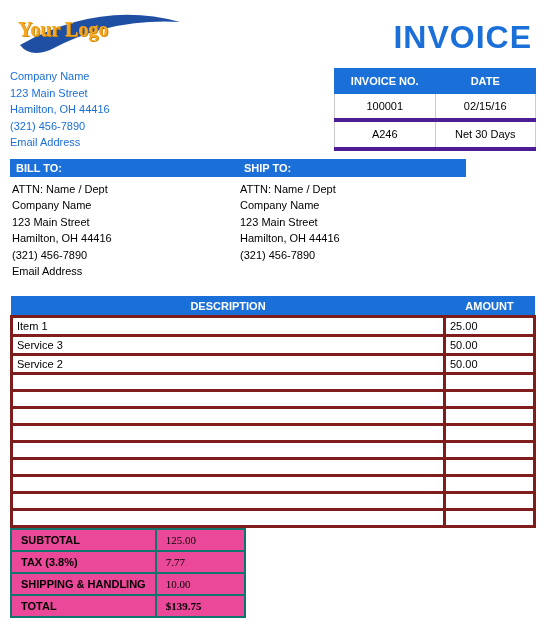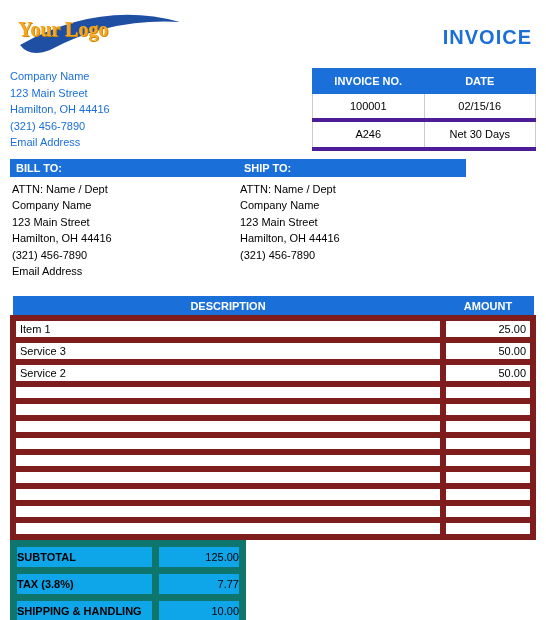--- a/index.html
+++ b/index.html
@@ -15,26 +15,26 @@
   .top-row { display: flex; justify-content: space-between; align-items: center; margin-bottom: 8px; }
   .logo-wrap { position: relative; width: 180px; height: 50px; }
   .swoosh { position: absolute; top: 0; left: 0; }
   .logo-text {
     position: absolute; top: 8px; left: 8px;
     font-family: "Comic Sans MS", cursive;
     font-size: 20px; font-weight: bold;
     color: #f5a623; text-shadow: 1px 1px 0 #d08800;
   }
   .invoice-title {
-    color: #1a6fd9; font-weight: bold; font-size: 20px; letter-spacing: 1px;
+    color: #1a6fd9; font-weight: bold; font-size: 32px; letter-spacing: 1px;
     margin-top: 4px; margin-right: 4px;
   }
   .meta-row { display: flex; justify-content: space-between; margin-bottom: 8px; }
   .company-info { color: #1a6fd9; font-size: 11px; line-height: 1.5; }
-  .meta-table { width: 224px; border-collapse: collapse; font-size: 11px; }
+  .meta-table { width: 202px; border-collapse: collapse; font-size: 11px; }
   .meta-table th {
     background: #1a6fd9; color: #fff; font-weight: bold;
     padding: 3px 6px; text-align: center; width: 50%;
     border: 1px solid #1a6fd9;
   }
   .meta-table td {
     padding: 3px 6px; text-align: center;
     border-left: 1px solid #ccc; border-right: 1px solid #ccc; border-bottom: 4px solid #4c1d95;
   }
   .addr-row { display: flex; margin-bottom: 12px; }
@@ -45,37 +45,37 @@
   }
   .addr-lines { padding: 4px 2px; line-height: 1.5; font-size: 11px; }
   .items-table { width: 100%; border-collapse: collapse; font-size: 11px; padding-left: 13px; }
   .items-table th {
     background: #1a6fd9; color: #fff; font-weight: bold;
     padding: 3px 6px; text-align: center;
     border: 1px solid #1a6fd9;
   }
   .items-table th.amt { width: 90px; }
   .items-table td {
-    border: 6px solid #7f1d1d; padding: 2px 4px; height: 17px;
-  }
-  .items-table td.amt { text-align: right; }
+    border: 3px solid #7f1d1d; padding: 2px 4px; height: 17px;
+  }
+  .items-table td.amt { text-align: left; }
   .bottom-row { display: flex; margin-top: 0; }
   .remarks-col { flex: 1; border-left: 1px solid #bbb; border-bottom: 1px solid #bbb; }
   .remarks-label { padding: 4px 4px; font-size: 11px; }
   .thanks {
     color: #1a6fd9; font-weight: bold; font-size: 16px;
     text-align: center; margin-top: 60px;
   }
   .totals-col { width: 236px; }
   .totals-table { width: 100%; border-collapse: collapse; font-size: 11px; }
   .totals-table td {
-    border: 7px solid #0f766e; padding: 4px 0; background: #0ea5e9;
+    border: 2px solid #0f766e; padding: 4px 9px; background: #ec4899;
   }
   .totals-table td.lbl { font-weight: bold; width: 146px; }
-  .totals-table td.val { text-align: right; width: 90px; }
+  .totals-table td.val { text-align: left; width: 90px; font-family: Liberation Serif, serif; }
   .totals-table tr.grand td { font-weight: bold; }
   .dollar { float: left; }
 </style>
 </head>
 <body>
 
 <div class="top-row">
   <div class="logo-wrap">
     <svg class="swoosh" width="180" height="50" viewBox="0 0 180 50">
       <path d="M 10 35 Q 90 -10 170 12 Q 100 8 40 40 Q 20 48 10 35 Z" fill="#1f4fa3"></path>

